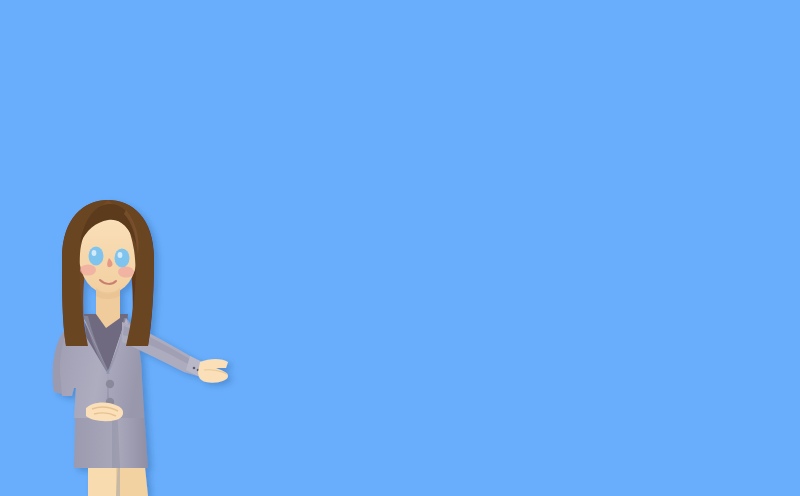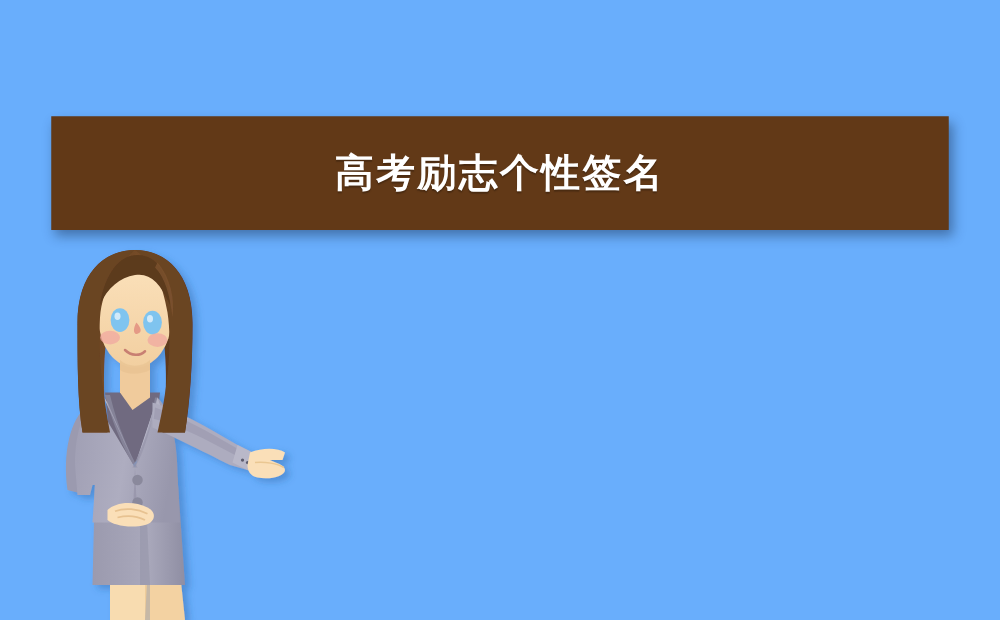--- a/index.html
+++ b/index.html
@@ -47,23 +47,20 @@
     width: 240px;
     height: 300px;
   }
   .figure svg { display: block; }
 </style>
 </head>
 <body>
 
 <div id="canvas">
 
-  <div class="banner">
-    <div class="banner-title">高考励志个性签名</div>
-  </div>
 
   <div class="figure">
     <svg width="240" height="300" viewBox="0 0 240 300" xmlns="http://www.w3.org/2000/svg">
       <defs>
         <filter id="figshadow" x="-20%" y="-20%" width="150%" height="150%">
           <feDropShadow dx="4" dy="3" stdDeviation="3" flood-color="#2b5c96" flood-opacity="0.38"></feDropShadow>
         </filter>
         <linearGradient id="hairGrad" x1="0" y1="0" x2="1" y2="0.4">
           <stop offset="0%" stop-color="#5b3a1d"></stop>
           <stop offset="45%" stop-color="#744b27"></stop>

